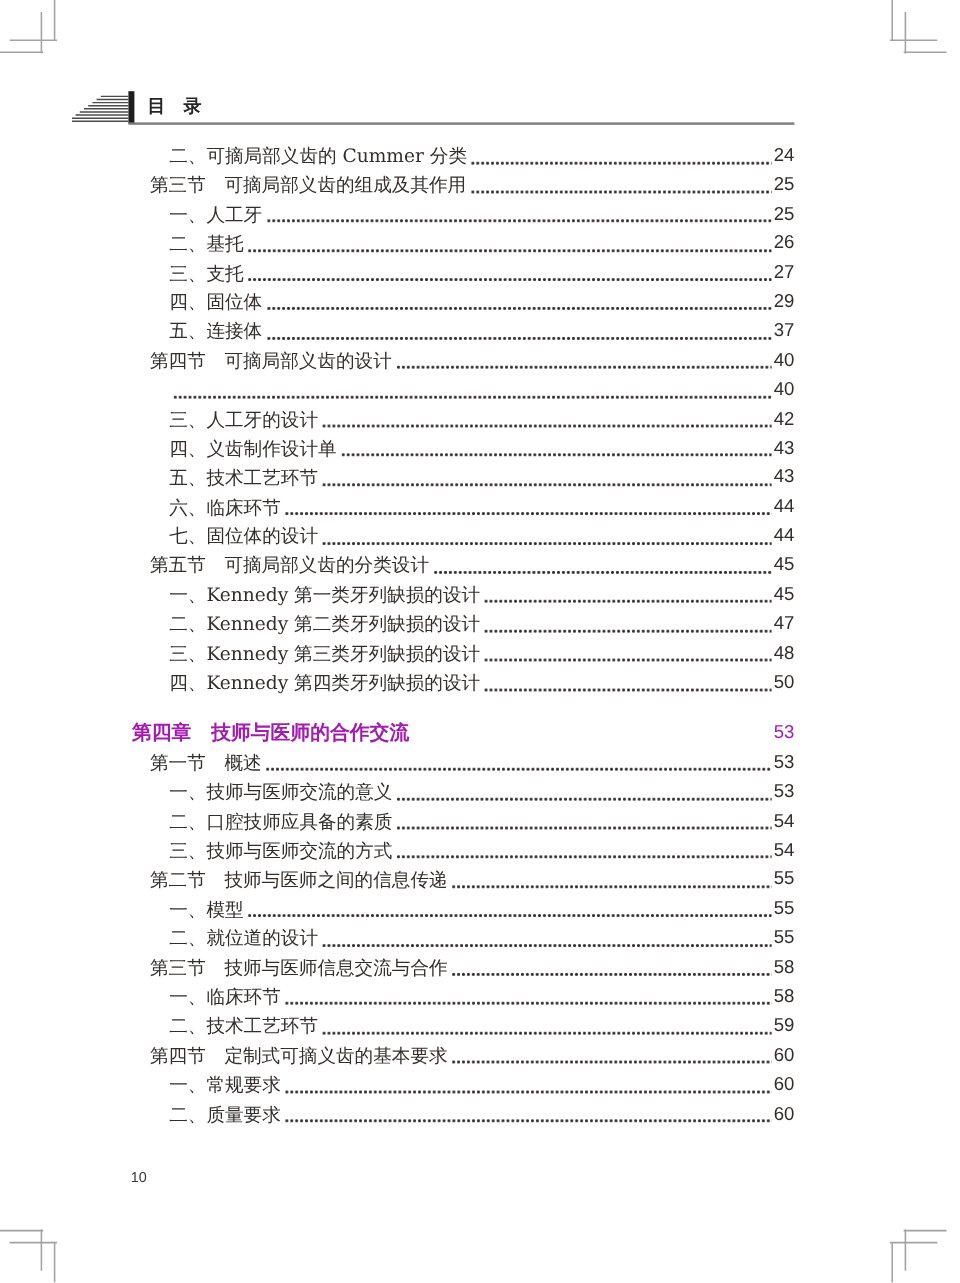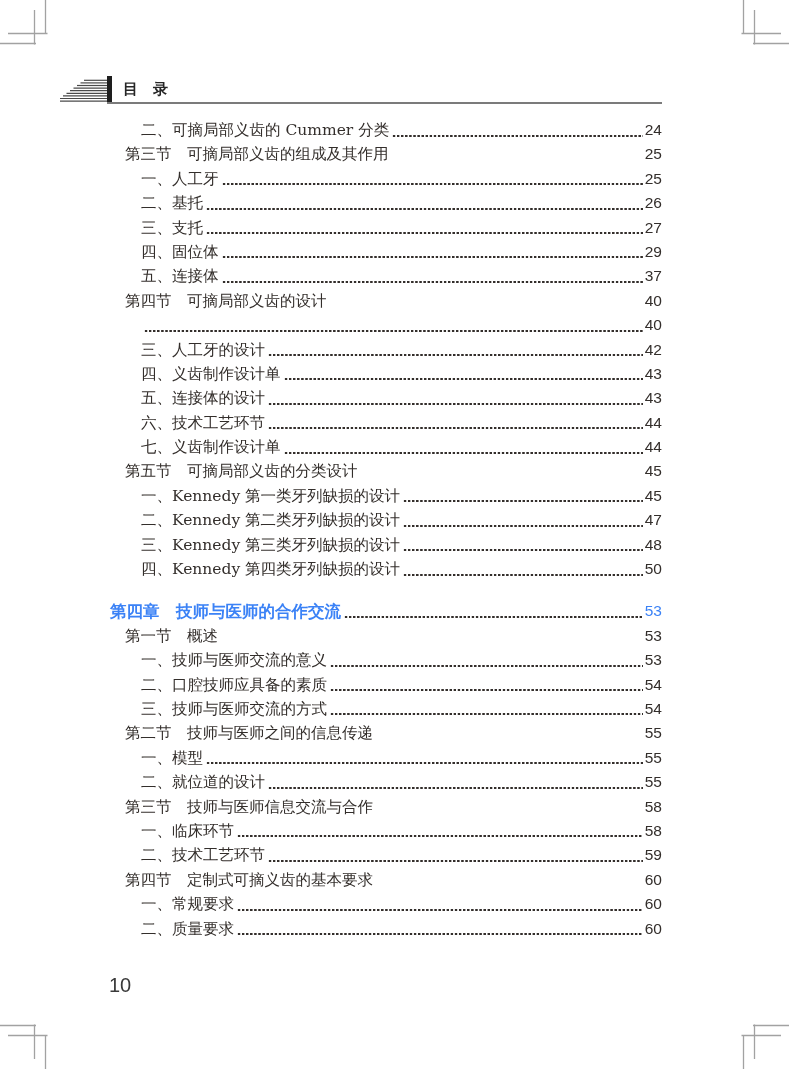--- a/index.html
+++ b/index.html
@@ -84,47 +84,48 @@
     right: 127px;
     top: 118px;
   }
   .row {
     display: flex;
     height: 24.4px;
     line-height: 24.4px;
     white-space: nowrap;
     font-size: 15.5px;
   }
-  .row.lv-section { padding-left: 15px; align-items: flex-end; }
+  .row.lv-section { padding-left: 15px; }
   .row.lv-item    { padding-left: 31px; }
   .row.lv-chapter {
     font-family: "Liberation Sans", "DejaVu Sans", sans-serif;
     font-weight: bold;
     font-size: 16.5px;
-    color: #3b82f6;
+    color: #a21caf;
+    align-items: flex-end;
   }
   .row.gap-before { margin-top: 18px; }
   .row .t { flex: 0 0 auto; }
   .row .leader {
     flex: 1 1 auto;
     margin: 0 2px 0 3px;
     background-image: radial-gradient(circle, var(--text, #332e2b) 1.05px, transparent 1.35px);
     background-size: 4.1px 4px;
     background-repeat: repeat-x;
     background-position: 0 15.5px;
   }
   .row .p { flex: 0 0 auto; font-family: Liberation Sans, sans-serif; font-weight: normal; font-size: 15.5px; }
 
   
   .footer-num {
     position: absolute;
     left: 109px;
     top: 974px;
     font-family: "Liberation Sans", "DejaVu Sans", sans-serif;
-    font-size: 20px;
+    font-size: 12px;
     color: #3a3a3a;
   }
 </style>
 </head>
 <body>
 
 <div class="page">
 
   <div class="crop tl">
     <svg viewBox="0 0 60 50" xmlns="http://www.w3.org/2000/svg">
@@ -240,33 +241,33 @@
         <span class="p">42</span>
       </div>
 
       <div class="row lv-item">
         <span class="t">四、义齿制作设计单</span>
         <span class="leader"></span>
         <span class="p">43</span>
       </div>
 
       <div class="row lv-item">
-        <span class="t">五、连接体的设计</span>
+        <span class="t">五、技术工艺环节</span>
         <span class="leader"></span>
         <span class="p">43</span>
       </div>
 
       <div class="row lv-item">
-        <span class="t">六、技术工艺环节</span>
+        <span class="t">六、临床环节</span>
         <span class="leader"></span>
         <span class="p">44</span>
       </div>
 
       <div class="row lv-item">
-        <span class="t">七、义齿制作设计单</span>
+        <span class="t">七、固位体的设计</span>
         <span class="leader"></span>
         <span class="p">44</span>
       </div>
 
       <div class="row lv-section">
         <span class="t">第五节　可摘局部义齿的分类设计</span>
         <span class="leader"></span>
         <span class="p">45</span>
       </div>
 

